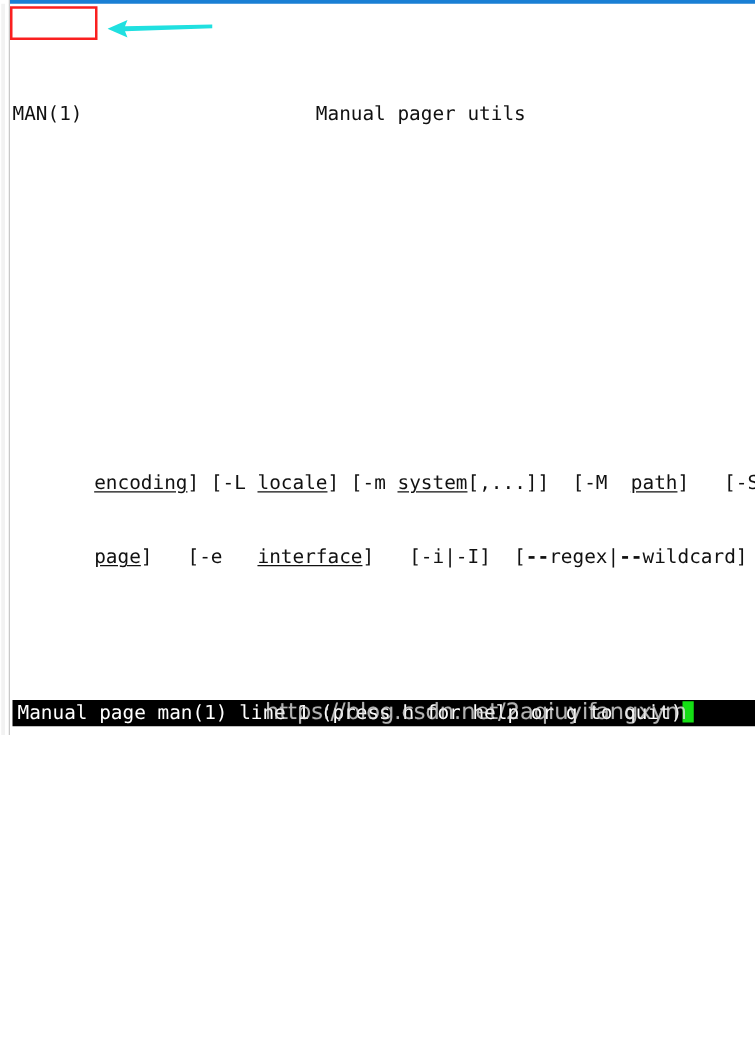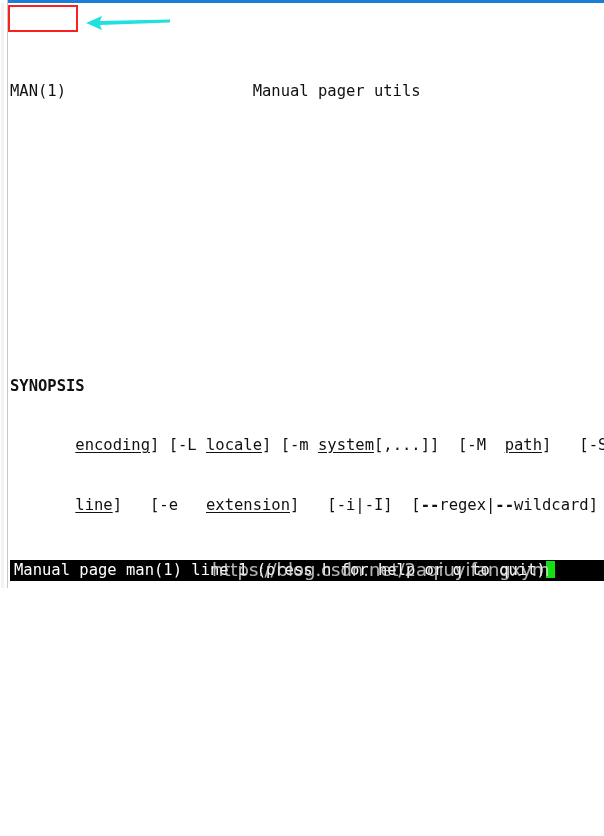--- a/index.html
+++ b/index.html
@@ -145,23 +145,22 @@
     
     <div class="line"><span>MAN(1)</span><span>                    </span><span>Manual pager utils</span><span>                    </span></div>
 
     <div class="line"> </div>
 
     
 
     <div class="line"> </div>
 
     
-    <div class="line b">SYNOPSIS</div>
     <div class="line">       <span><span class="u">encoding</span>] [-L <span class="u">locale</span>] [-m <span class="u">system</span>[,...]]  [-M  <span class="u">path</span>]   [-S</span></div>
-    <div class="line">       <span><span class="u">line</span>]   [-e   <span class="u">extension</span>]   [-i|-I]  [<span class="b">--</span>regex|<span class="b">--</span>wildcard]</span></div>
+    <div class="line">       <span><span class="u">page</span>]   [-e   <span class="u">interface</span>]   [-i|-I]  [<span class="b">--</span>regex|<span class="b">--</span>wildcard]</span></div>
     
     
     
     
     
     
     
     
     
     

